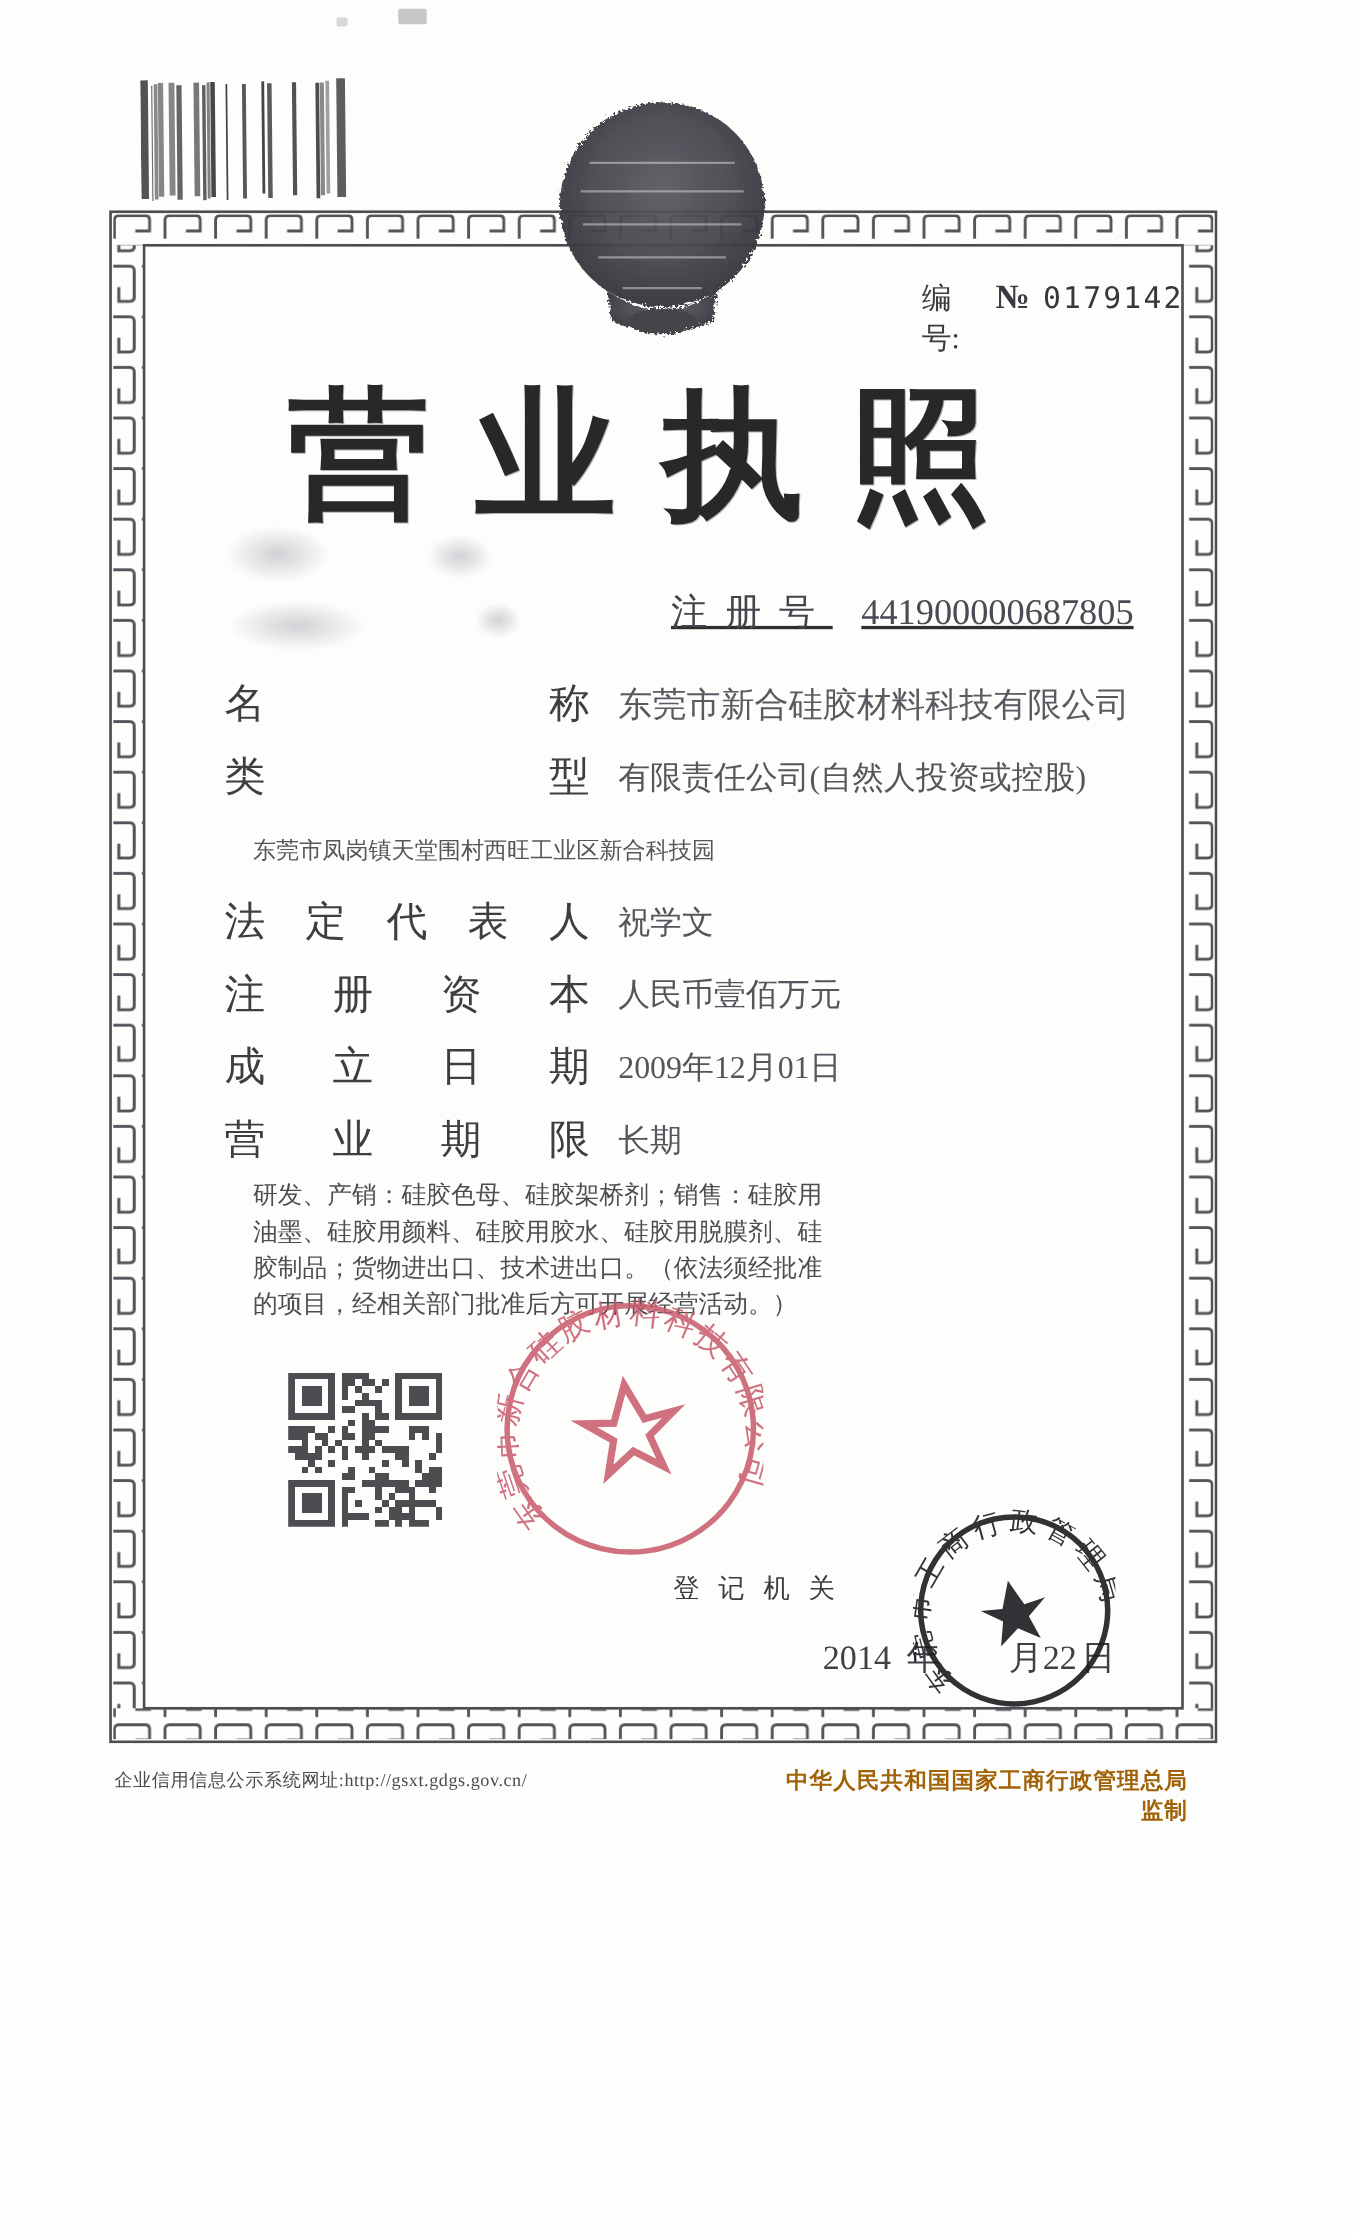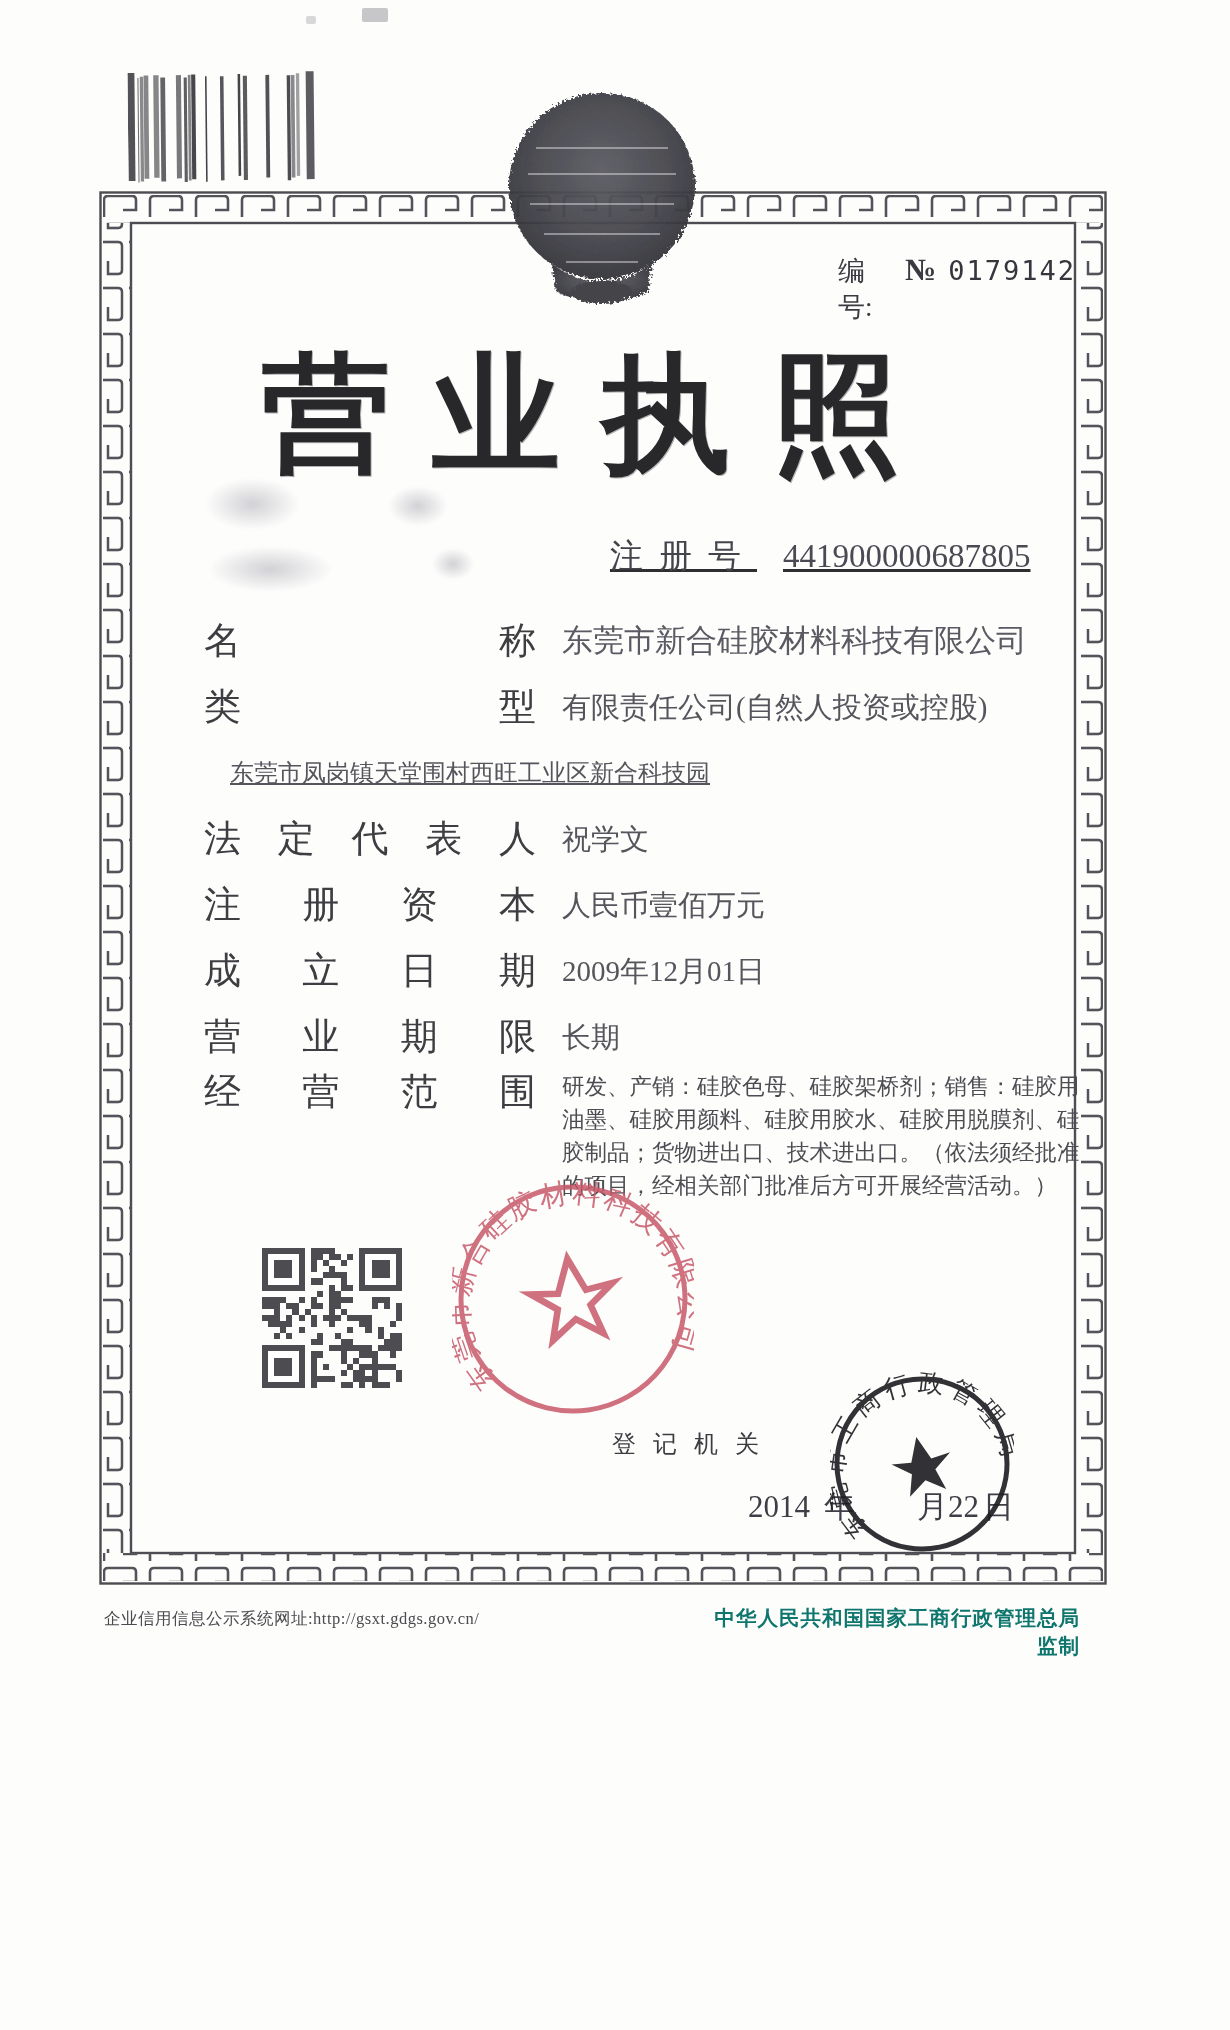--- a/index.html
+++ b/index.html
@@ -43,21 +43,21 @@
   #regline .rlabel{font-size:33px;letter-spacing:16px;color:#44444c;}
   #regline .rvalue{font-size:33px;color:#4a4a54;font-family:"Liberation Serif",serif;}
 
   
   #fields{top:608px;left:204px;width:878px;z-index:2;}
   .frow{display:flex;align-items:center;min-height:66px;}
   .frow.range{align-items:flex-start;}
   .f-label{width:332px;flex:0 0 332px;font-size:37px;color:#3d3d42;
     text-align:justify;text-align-last:justify;line-height:1.2;}
   .f-value{margin-left:26px;font-size:29px;color:#55555c;white-space:nowrap;line-height:1.25;}
-  .f-value.small{font-size:24px;text-decoration:underline;}
+  .f-value.small{font-size:21px;}
   .f-value.para{white-space:normal;font-size:22.5px;line-height:1.47;width:520px;color:#4c4c52;}
 
   
   #qr{left:262px;top:1248px;width:140px;height:140px;z-index:2;opacity:.88;}
 
   
   #redseal{left:452px;top:1178px;width:242px;height:242px;z-index:6;opacity:.85;}
 
   
   #registrar{top:1428px;left:612px;font-size:24px;letter-spacing:17px;color:#3b3b40;z-index:2;white-space:nowrap;}
@@ -69,21 +69,21 @@
   #dateline{top:1486px;left:748px;z-index:2;font-size:31px;color:#3e3e46;display:flex;align-items:baseline;white-space:nowrap;}
   #dateline .gap1{margin-left:14px;}
   #dateline .gap2{margin-left:62px;}
   #dateline .gap3{}
   #dateline .gap4{margin-left:4px;}
 
   
   #footer-left{top:1608px;left:104px;font-size:16.5px;color:#4a4a50;z-index:2;
     font-family:"Liberation Serif",serif;letter-spacing:.5px;}
   #footer-right{top:1604px;left:700px;width:380px;text-align:right;font-size:20.5px;
-    font-weight:bold;color:#0f766e;z-index:2;letter-spacing:1px;}
+    font-weight:bold;color:#a16207;z-index:2;letter-spacing:1px;}
 </style>
 </head>
 <body>
 
 <div class="speck" style="left:362px;top:8px;width:26px;height:14px;opacity:.5;"></div>
 <div class="speck" style="left:306px;top:16px;width:10px;height:8px;opacity:.35;"></div>
 <div class="smudge" style="left:205px;top:478px;width:95px;height:52px;"></div>
 <div class="smudge" style="left:388px;top:486px;width:60px;height:40px;"></div>
 <div class="smudge" style="left:208px;top:546px;width:125px;height:46px;"></div>
 <div class="smudge" style="left:432px;top:548px;width:42px;height:32px;"></div>
@@ -188,21 +188,20 @@
   </div>
   <div class="frow">
     <span class="f-label">成立日期</span>
     <span class="f-value">2009年12月01日</span>
   </div>
   <div class="frow">
     <span class="f-label">营业期限</span>
     <span class="f-value">长期</span>
   </div>
   <div class="frow range">
-    <span class="f-label">经营范围</span>
     <span class="f-value para">研发、产销：硅胶色母、硅胶架桥剂；销售：硅胶用油墨、硅胶用颜料、硅胶用胶水、硅胶用脱膜剂、硅胶制品；货物进出口、技术进出口。（依法须经批准的项目，经相关部门批准后方可开展经营活动。）</span>
   </div>
 </div>
 
 <svg id="qr" class="abs" viewBox="0 0 23 23" shape-rendering="crispEdges">
     <rect x="8" y="0" width="1" height="1" fill="#34343a"></rect>
     <rect x="9" y="0" width="1" height="1" fill="#34343a"></rect>
     <rect x="10" y="0" width="1" height="1" fill="#34343a"></rect>
     <rect x="11" y="0" width="1" height="1" fill="#34343a"></rect>
     <rect x="8" y="1" width="1" height="1" fill="#34343a"></rect>

